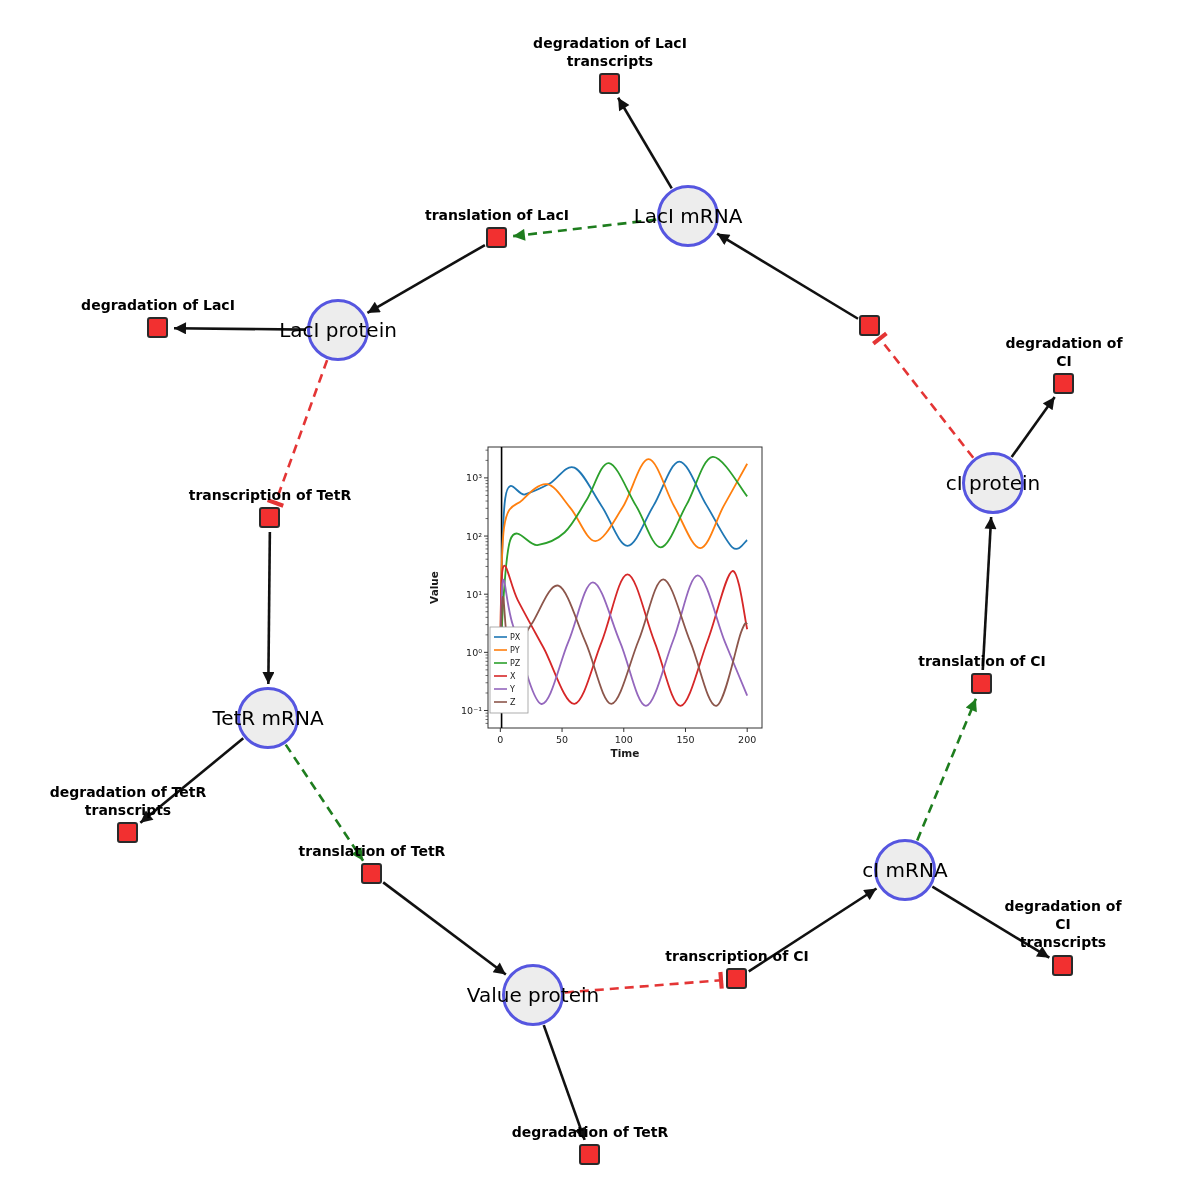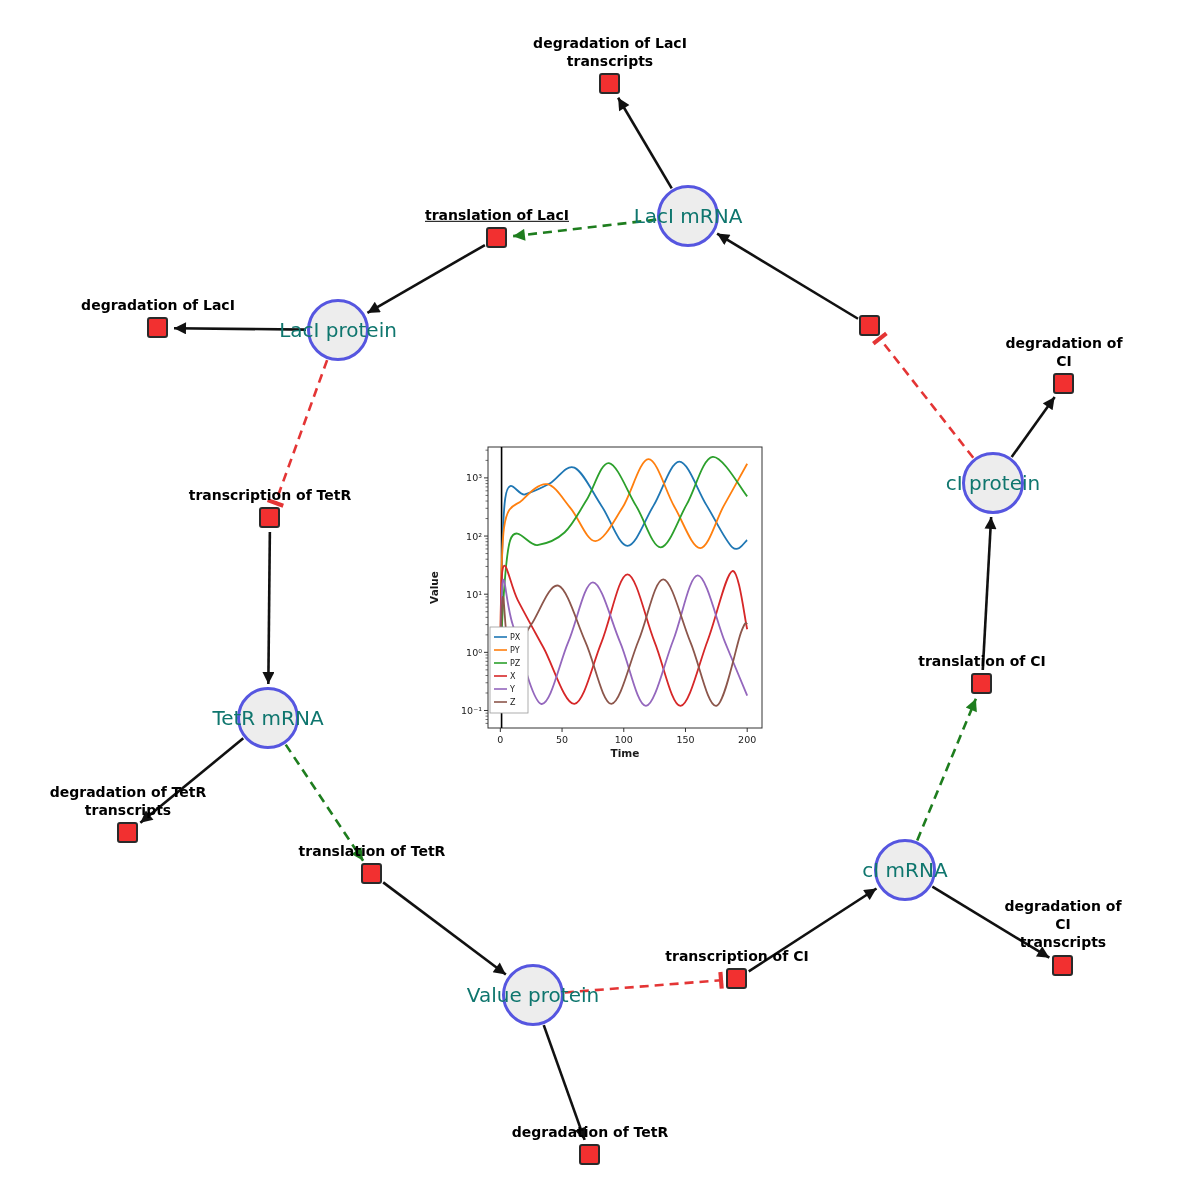--- a/index.html
+++ b/index.html
@@ -5,21 +5,21 @@
   html,body{margin:0;padding:0;background:#fff;}
   body{font-family:"DejaVu Sans","Liberation Sans",sans-serif;}
   .stage{position:relative;width:1189px;height:1200px;background:#fff;overflow:hidden;}
   #edges{position:absolute;left:0;top:0;}
   #nodes{position:absolute;left:0;top:0;width:1189px;height:1200px;}
   .species-node{position:absolute;width:56px;height:56px;border-radius:50%;
     background:#ededed;border:3px solid #5656e0;box-sizing:content-box;}
   .reaction-node{position:absolute;width:17px;height:17px;background:#f23030;
     border:2.5px solid #2a2a2a;border-radius:3px;box-sizing:content-box;}
   .species-label{position:absolute;transform:translate(-50%,-50%);font-size:20px;
-    color:#0f766e;white-space:nowrap;z-index:5;}
+    color:#000000;white-space:nowrap;z-index:5;}
   .reaction-label{position:absolute;transform:translate(-50%,-100%);font-size:14px;
     font-weight:bold;color:#000;white-space:pre-line;text-align:center;line-height:1.3;z-index:5;}
   #chart{position:absolute;left:425px;top:438px;background:#fff;}
   #chart text{font-family:"DejaVu Sans","Liberation Sans",sans-serif;fill:#1a1a1a;}
 </style>
 </head>
 <body>
 
 <div class="stage">
   <svg id="edges" width="1189" height="1200" viewBox="0 0 1189 1200">
@@ -63,21 +63,21 @@
       <div class="species-node" style="left: 502px; top: 964px;"></div>
       <div class="species-label" style="left: 533px; top: 995px;">Value protein</div>
       <div class="species-node" style="left: 874px; top: 839px;"></div>
       <div class="species-label" style="left: 905px; top: 870px;">cI mRNA</div>
       <div class="species-node" style="left: 962px; top: 452px;"></div>
       <div class="species-label" style="left: 993px; top: 483px;">cI protein</div>
       <div class="reaction-node" style="left: 599px; top: 73px;"></div>
       <div class="reaction-label" style="left: 610px; top: 70px;">degradation of LacI
 transcripts</div>
       <div class="reaction-node" style="left: 486px; top: 227px;"></div>
-      <div class="reaction-label" style="left: 497px; top: 224px; text-decoration: underline;">translation of LacI</div>
+      <div class="reaction-label" style="left: 497px; top: 224px;">translation of LacI</div>
       <div class="reaction-node" style="left: 147px; top: 317px;"></div>
       <div class="reaction-label" style="left: 158px; top: 314px;">degradation of LacI</div>
       <div class="reaction-node" style="left: 859px; top: 315px;"></div>
       <div class="reaction-node" style="left: 1053px; top: 373px;"></div>
       <div class="reaction-label" style="left: 1064px; top: 370px;">degradation of CI</div>
       <div class="reaction-node" style="left: 259px; top: 507px;"></div>
       <div class="reaction-label" style="left: 270px; top: 504px; text-align: center;">transcription of TetR</div>
       <div class="reaction-node" style="left: 971px; top: 673px;"></div>
       <div class="reaction-label" style="left: 982px; top: 670px;">translation of CI</div>
       <div class="reaction-node" style="left: 117px; top: 822px;"></div>

